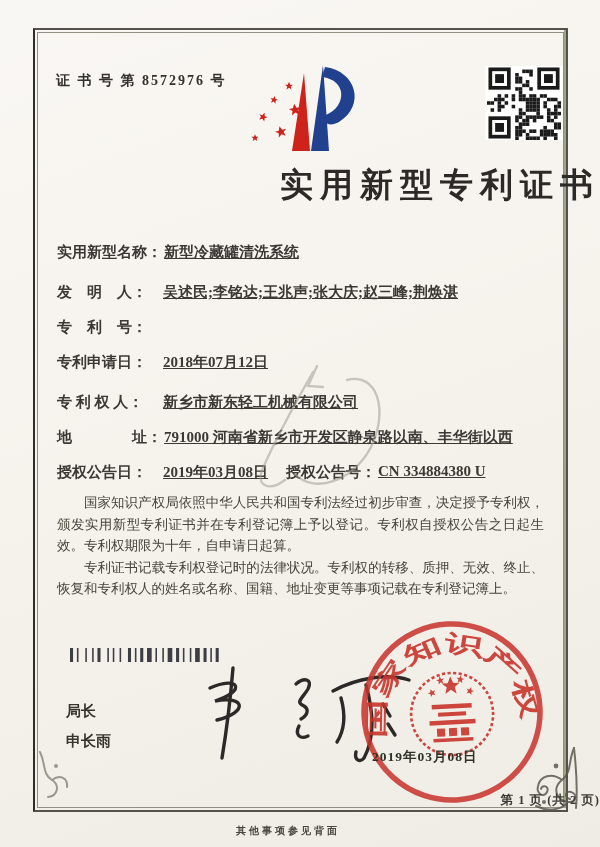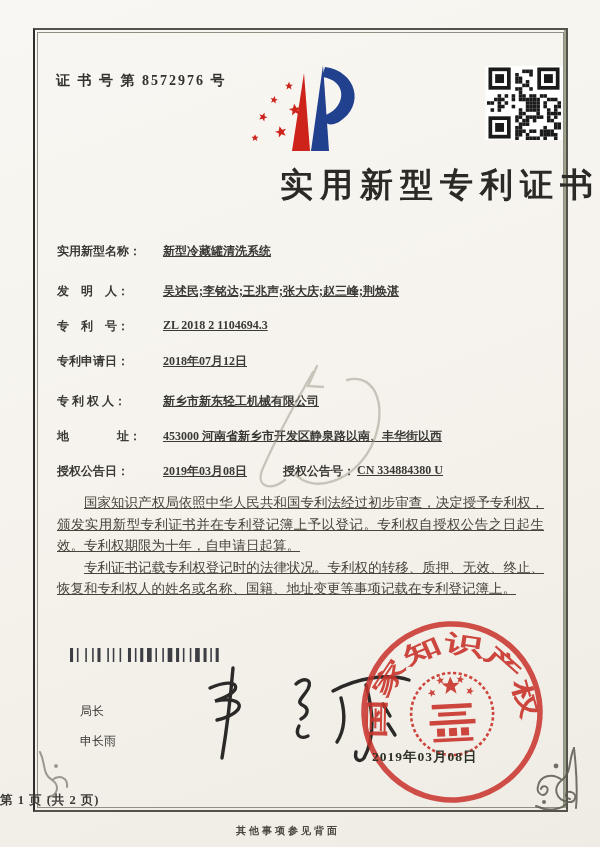--- a/index.html
+++ b/index.html
@@ -14,45 +14,45 @@
 
   .cert-no{position:absolute;left:56px;top:72px;font-size:14px;font-weight:700;
            letter-spacing:2px;color:#34322e;}
   .logo{position:absolute;left:243px;top:60px;width:124px;height:98px;}
   .qr{position:absolute;left:485px;top:66px;width:78px;height:74px;background:#fcfcfb;}
   .title{position:absolute;left:0;top:163px;width:100%;text-align:right;
          font-size:33px;font-weight:700;letter-spacing:7px;color:#2b2a27;}
 
   .rows{position:absolute;left:57px;top:240px;width:492px;color:#3b3935;}
   .row{position:absolute;left:0;display:flex;white-space:nowrap;
-       font-size:12px;font-weight:600;}
+       font-size:15px;font-weight:600;}
   .row .lab{display:inline-block;min-width:104px;}
   .row .val{margin-left:2px;text-decoration:underline;}
-  .row2nd{margin-left:36px;display:flex;}
+  .row2nd{margin-left:18px;display:flex;}
 
   .paras{position:absolute;left:57px;top:492px;width:487px;font-size:13.5px;
-         line-height:21.5px;color:#474439;text-align:justify;text-decoration:underline;}
+         line-height:21.5px;color:#474439;text-align:justify;}
   .paras p{margin:0;text-indent:2em;}
 
   .barcode{position:absolute;left:70px;top:648px;width:158px;height:14px;opacity:.88;}
-  .director{position:absolute;left:66px;top:696px;font-size:12px;font-weight:400;
-            color:#37352f;line-height:30px;margin-left:14px;}
+  .director{position:absolute;left:66px;top:696px;font-size:15px;font-weight:700;
+            color:#37352f;line-height:30px;}
   .signature{position:absolute;left:195px;top:660px;width:225px;height:108px;}
 
   .seal{position:absolute;left:356px;top:616px;width:192px;height:192px;
         opacity:.9;transform:rotate(-3deg);}
   .seal-date{position:absolute;left:372px;top:748px;font-size:13.5px;font-weight:700;
              color:#2e3226;letter-spacing:1px;}
 
   .ornament-br{position:absolute;left:528px;top:742px;width:52px;height:72px;color:#5d5a50;}
   .ornament-bl{position:absolute;left:36px;top:748px;width:34px;height:56px;color:#6a675d;
                transform:scaleX(-1);opacity:.8;}
   .scribble{position:absolute;left:225px;top:352px;width:200px;height:150px;pointer-events:none;}
 
-  .page-indicator{position:absolute;left:0;top:792px;width:100%;text-align:left;
+  .page-indicator{position:absolute;left:0;top:792px;width:100%;text-align:right;
                   font-size:12.5px;font-weight:600;color:#3c3a35;letter-spacing:1px;}
   .back-note{position:absolute;left:0;top:824px;width:96%;text-align:center;
              font-size:10px;font-weight:600;color:#4a473f;letter-spacing:3px;}
 </style>
 </head>
 <body>
 
 <div class="stage">
   <div class="paper"></div>
   <div class="frame">
@@ -231,33 +231,32 @@
     <div class="row" style="top:3px">
       <span class="lab">实用新型名称：</span>
       <span class="val">新型冷藏罐清洗系统</span>
     </div>
     <div class="row" style="top:43px">
       <span class="lab">发　明　人：</span>
       <span class="val">吴述民;李铭达;王兆声;张大庆;赵三峰;荆焕湛</span>
     </div>
     <div class="row" style="top:78px">
       <span class="lab">专　利　号：</span>
-      <span class="val">ZL 2018 2 1104694.3</span>
     </div>
     <div class="row" style="top:113px">
       <span class="lab">专利申请日：</span>
       <span class="val">2018年07月12日</span>
     </div>
     <div class="row" style="top:153px">
       <span class="lab">专 利 权 人：</span>
       <span class="val">新乡市新东轻工机械有限公司</span>
     </div>
     <div class="row" style="top:188px">
       <span class="lab">地　　　　址：</span>
-      <span class="val">453000 河南省新乡市开发区静泉路以南、丰华街以西</span>
+      <span class="val">791000 河南省新乡市开发区静泉路以南、丰华街以西</span>
     </div>
     <div class="row" style="top:223px">
       <span class="lab">授权公告日：</span>
       <span class="val">2019年03月08日</span>
       <span class="row2nd">
         <span class="lab" style="min-width:0">授权公告号：</span>
         <span class="val">CN 334884380 U</span>
       </span>
     </div>
   </div>

